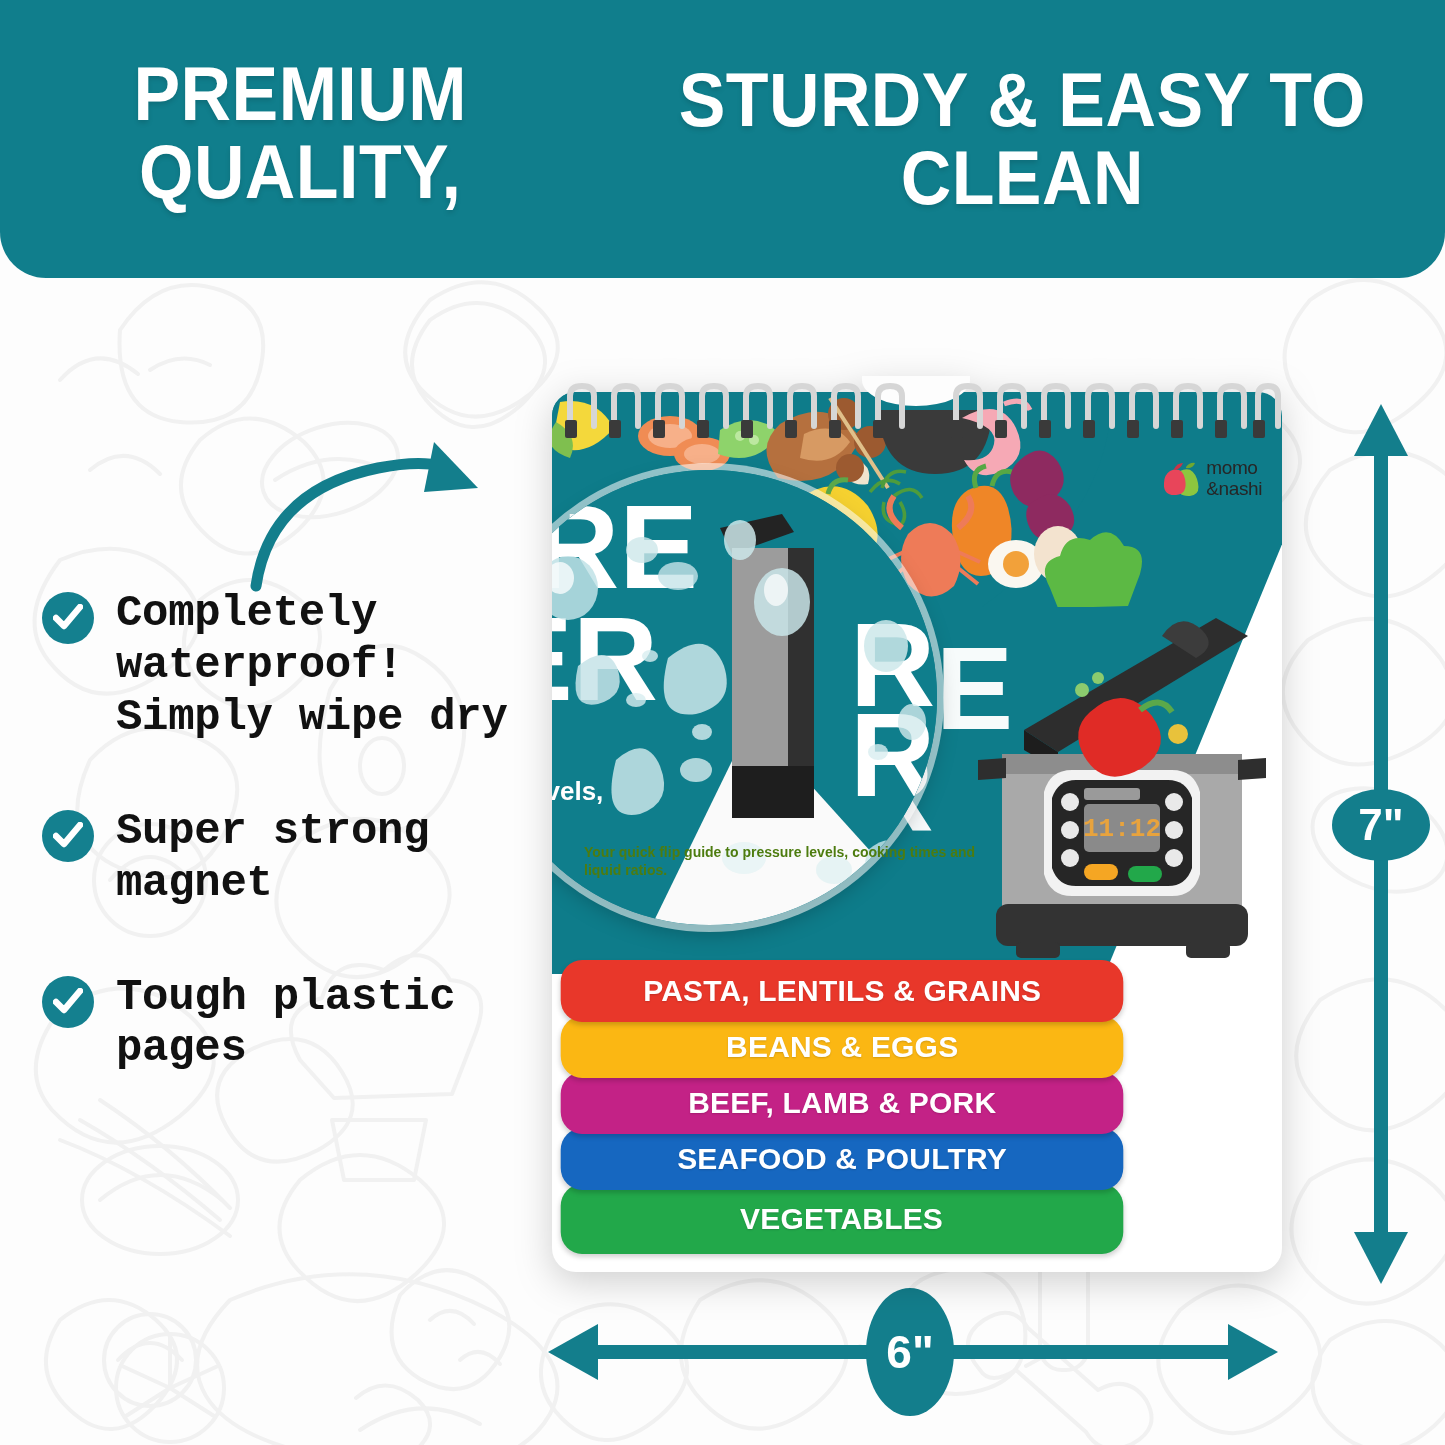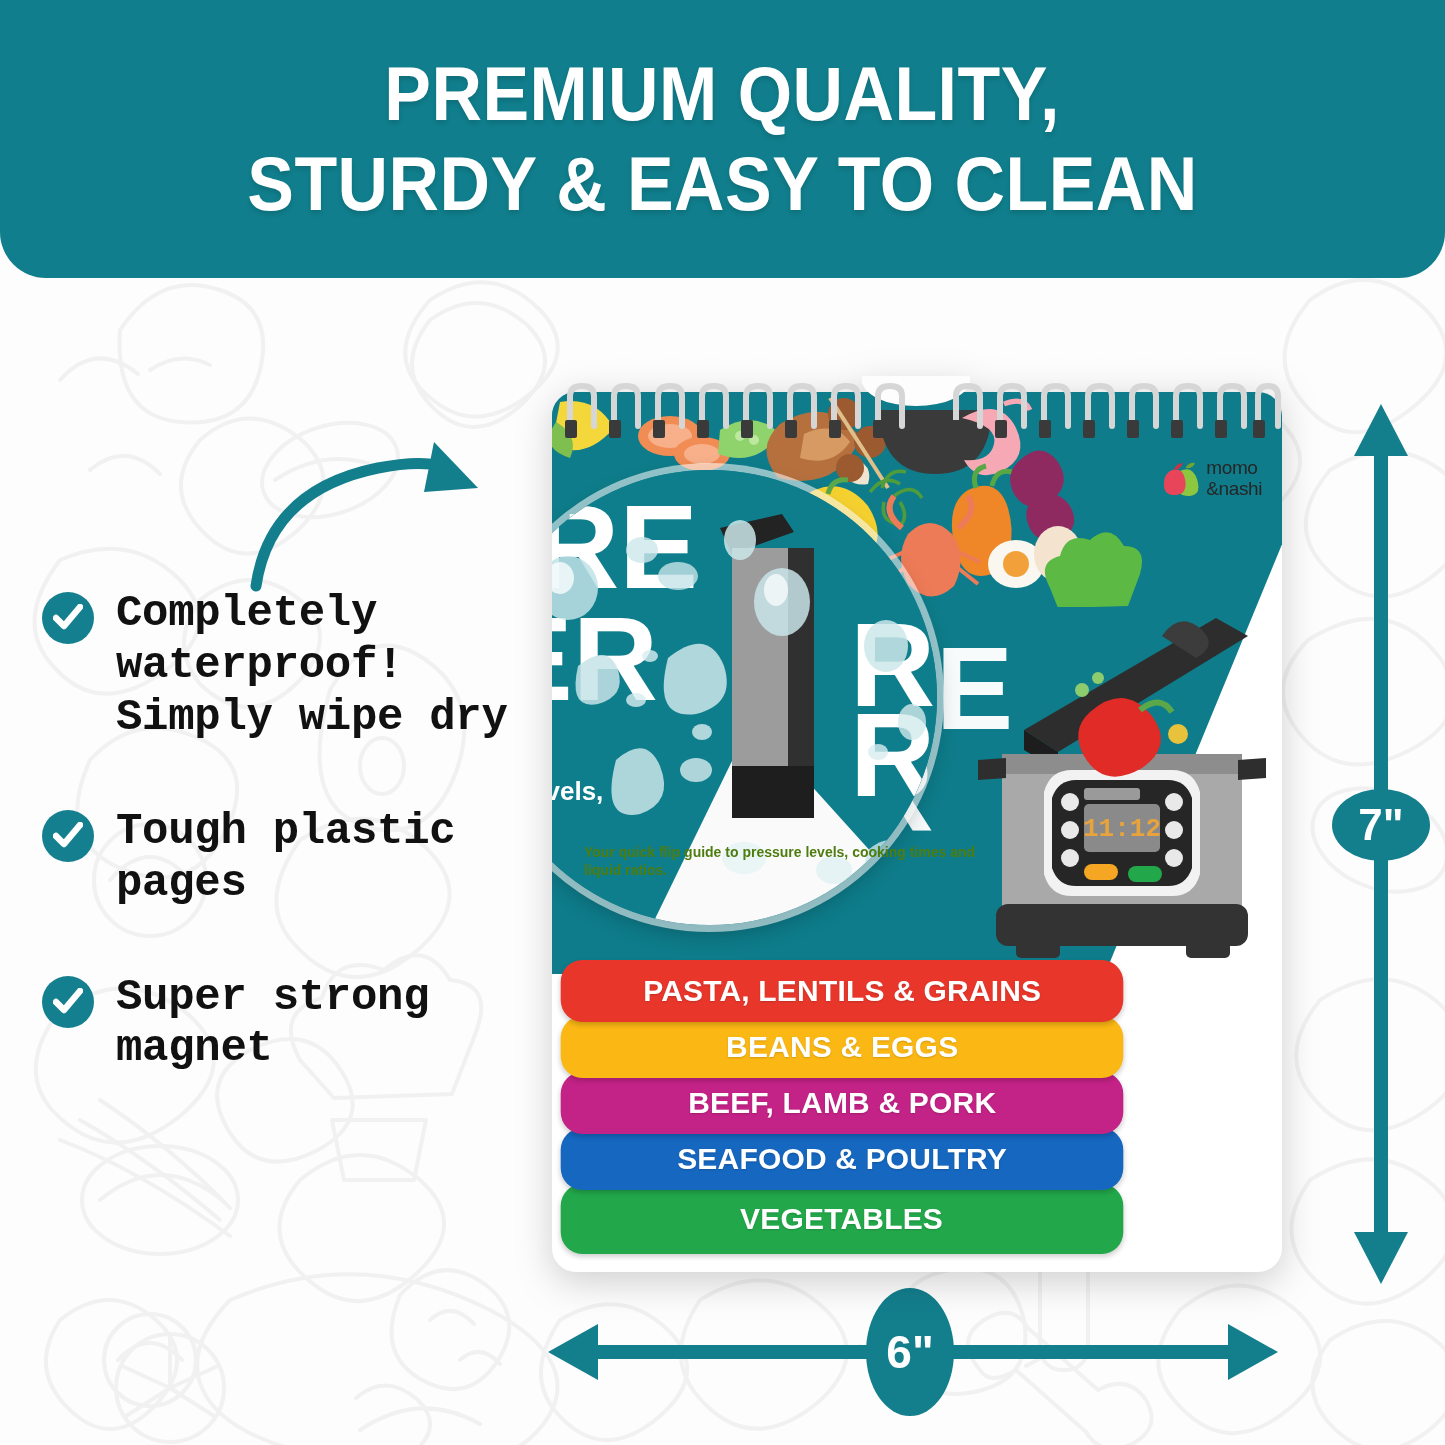--- a/index.html
+++ b/index.html
@@ -34,21 +34,21 @@
     position: absolute;
     left: 0;
     top: 0;
     width: 1445px;
     height: 278px;
     background: #107E8C;
     border-bottom-left-radius: 46px;
     border-bottom-right-radius: 46px;
     box-sizing: border-box;
     display: flex;
-    flex-direction: column;
+    flex-direction: row;
     align-items: center;
     justify-content: center;
     z-index: 5;
   }
   .banner-line {
     color: #ffffff;
     font-family: "Liberation Sans", sans-serif;
     font-weight: bold;
     letter-spacing: 0.5px;
     text-align: center;
@@ -382,30 +382,30 @@
       </div>
       <div class="bullet-text">Completely waterproof! Simply wipe dry</div>
     </div>
 
     <div class="bullet-row" style="margin-top:40px;">
       <div class="bullet-check">
         <svg width="30" height="28" viewBox="0 0 30 28">
           <path d="M3 14 L11 22 L27 3" stroke="#ffffff" stroke-width="6.5" fill="none" stroke-linecap="round" stroke-linejoin="round"></path>
         </svg>
       </div>
-      <div class="bullet-text">Tough plastic pages</div>
+      <div class="bullet-text">Super strong magnet</div>
     </div>
 
     <div class="bullet-row" style="margin-top:40px;">
       <div class="bullet-check">
         <svg width="30" height="28" viewBox="0 0 30 28">
           <path d="M3 14 L11 22 L27 3" stroke="#ffffff" stroke-width="6.5" fill="none" stroke-linecap="round" stroke-linejoin="round"></path>
         </svg>
       </div>
-      <div class="bullet-text">Super strong magnet</div>
+      <div class="bullet-text">Tough plastic pages</div>
     </div>
 
   </div>
 
   <svg id="curved-arrow" width="262" height="160" viewBox="0 0 262 160">
     <path d="M28 150 Q42 54 150 32 Q190 24 214 30" stroke="#137E8C" stroke-width="11" fill="none" stroke-linecap="round"></path>
     <path d="M206 6 L250 52 L196 56 Z" fill="#137E8C"></path>
   </svg>
 
   <div id="notepad">

